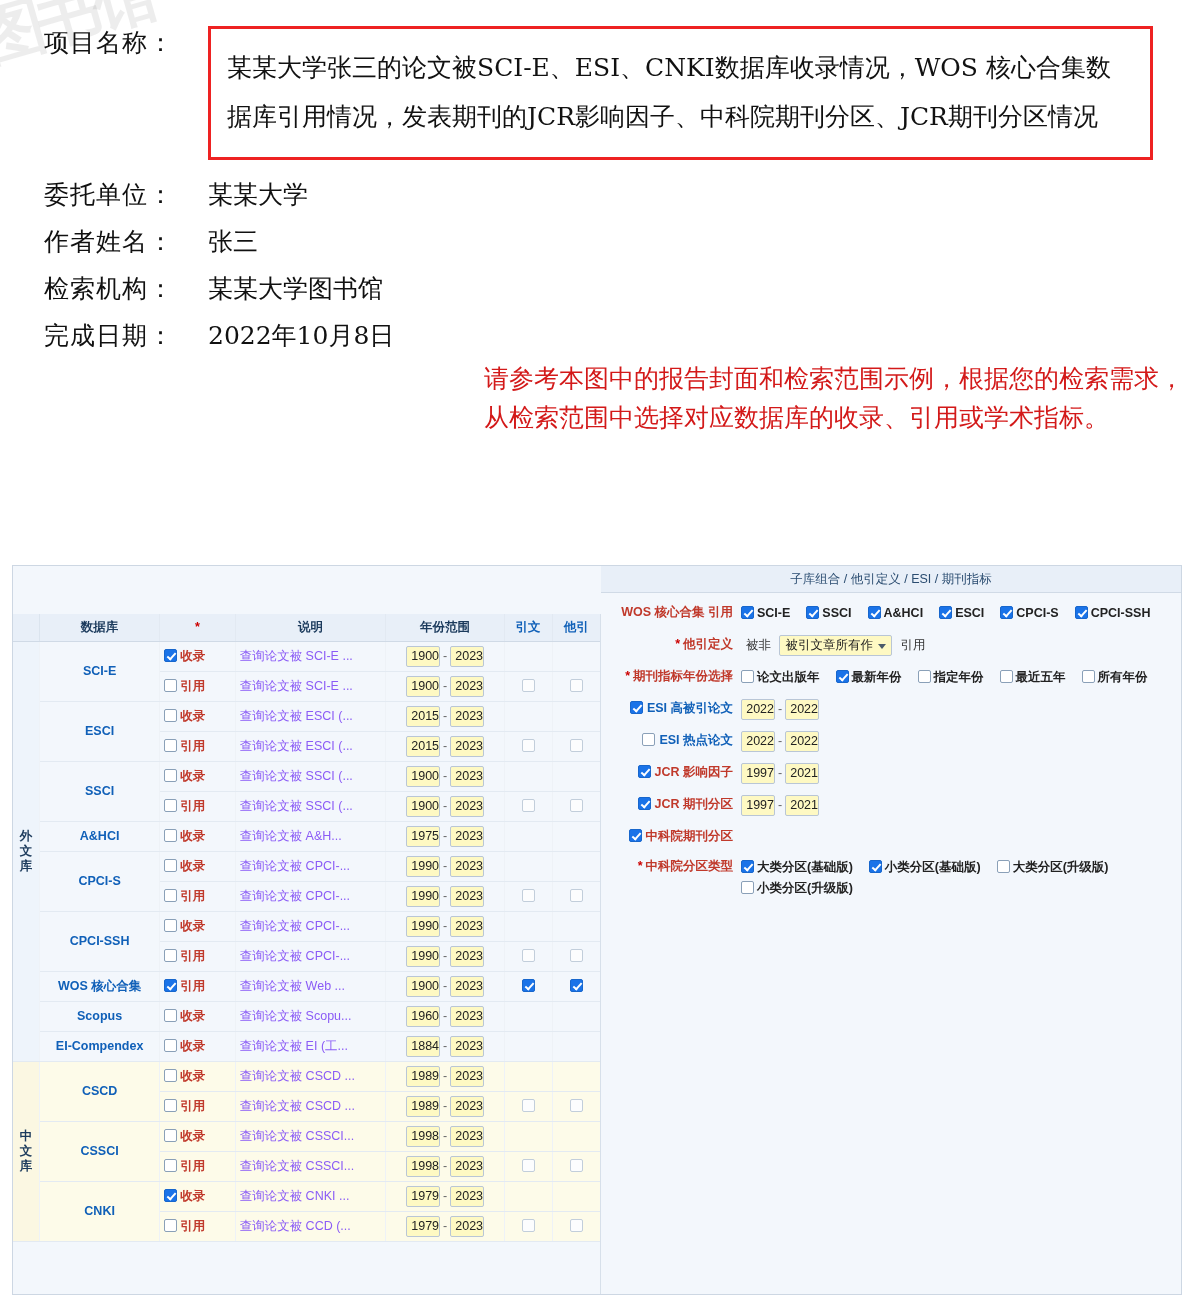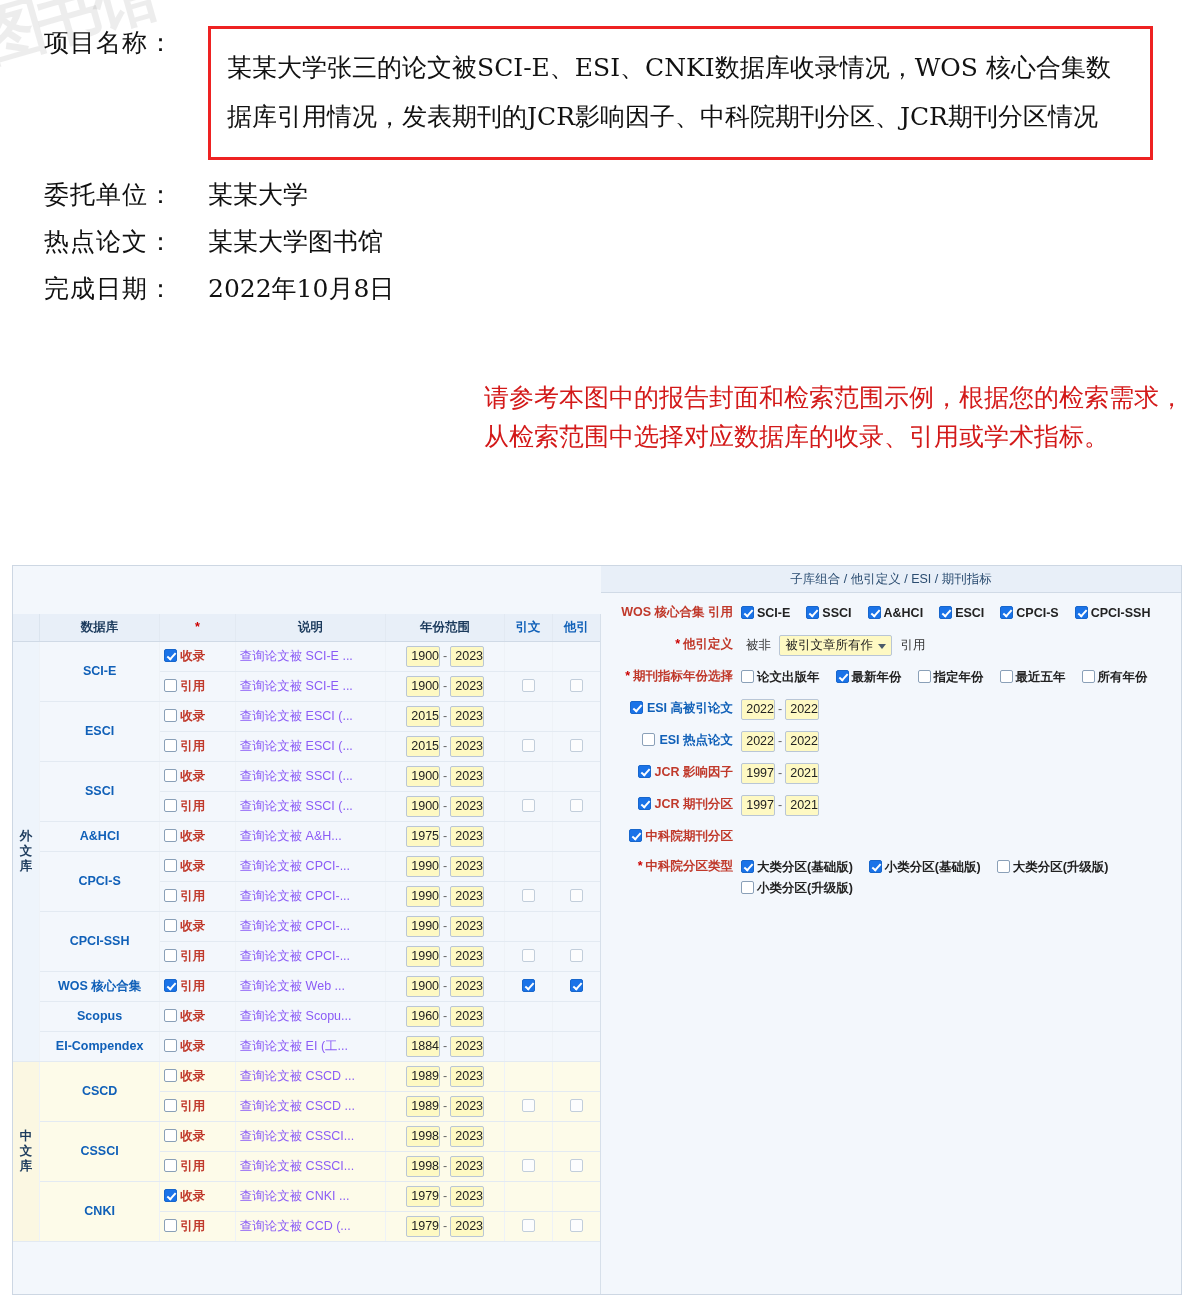--- a/index.html
+++ b/index.html
@@ -66,21 +66,21 @@
   }
   .row.title-row { margin-bottom: 18px; }
   .row.r2 { margin-top: 6px; }
   .row.r3 { margin-top: 14px; }
   .row.r4 { margin-top: 14px; }
   .row.r5 { margin-top: 14px; }
 
   .note {
     position: absolute;
     left: 484px;
-    top: 378px;
+    top: 359px;
     width: 700px;
     color: #d31919;
     font-size: 25px;
     line-height: 39px;
     font-family: "DejaVu Serif", serif;
   }
 
   
   .panel {
     position: absolute;
@@ -265,23 +265,27 @@
   <div class="row title-row">
     <div class="label">项目名称：</div>
     <div class="title-box">某某大学张三的论文被SCI-E、ESI、CNKI数据库收录情况，WOS 核心合集数据库引用情况，发表期刊的JCR影响因子、中科院期刊分区、JCR期刊分区情况</div>
   </div>
 
   <div class="row r2">
     <div class="label">委托单位：</div>
     <div class="value">某某大学</div>
   </div>
 
+  <div class="row r3">
+    <div class="label">作者姓名：</div>
+    <div class="value">张三</div>
+  </div>
 
   <div class="row r4">
-    <div class="label">热点论文：</div>
+    <div class="label">检索机构：</div>
     <div class="value">某某大学图书馆</div>
   </div>
 
   <div class="row r5">
     <div class="label">完成日期：</div>
     <div class="value">2022年10月8日</div>
   </div>
 
 </div>
 

